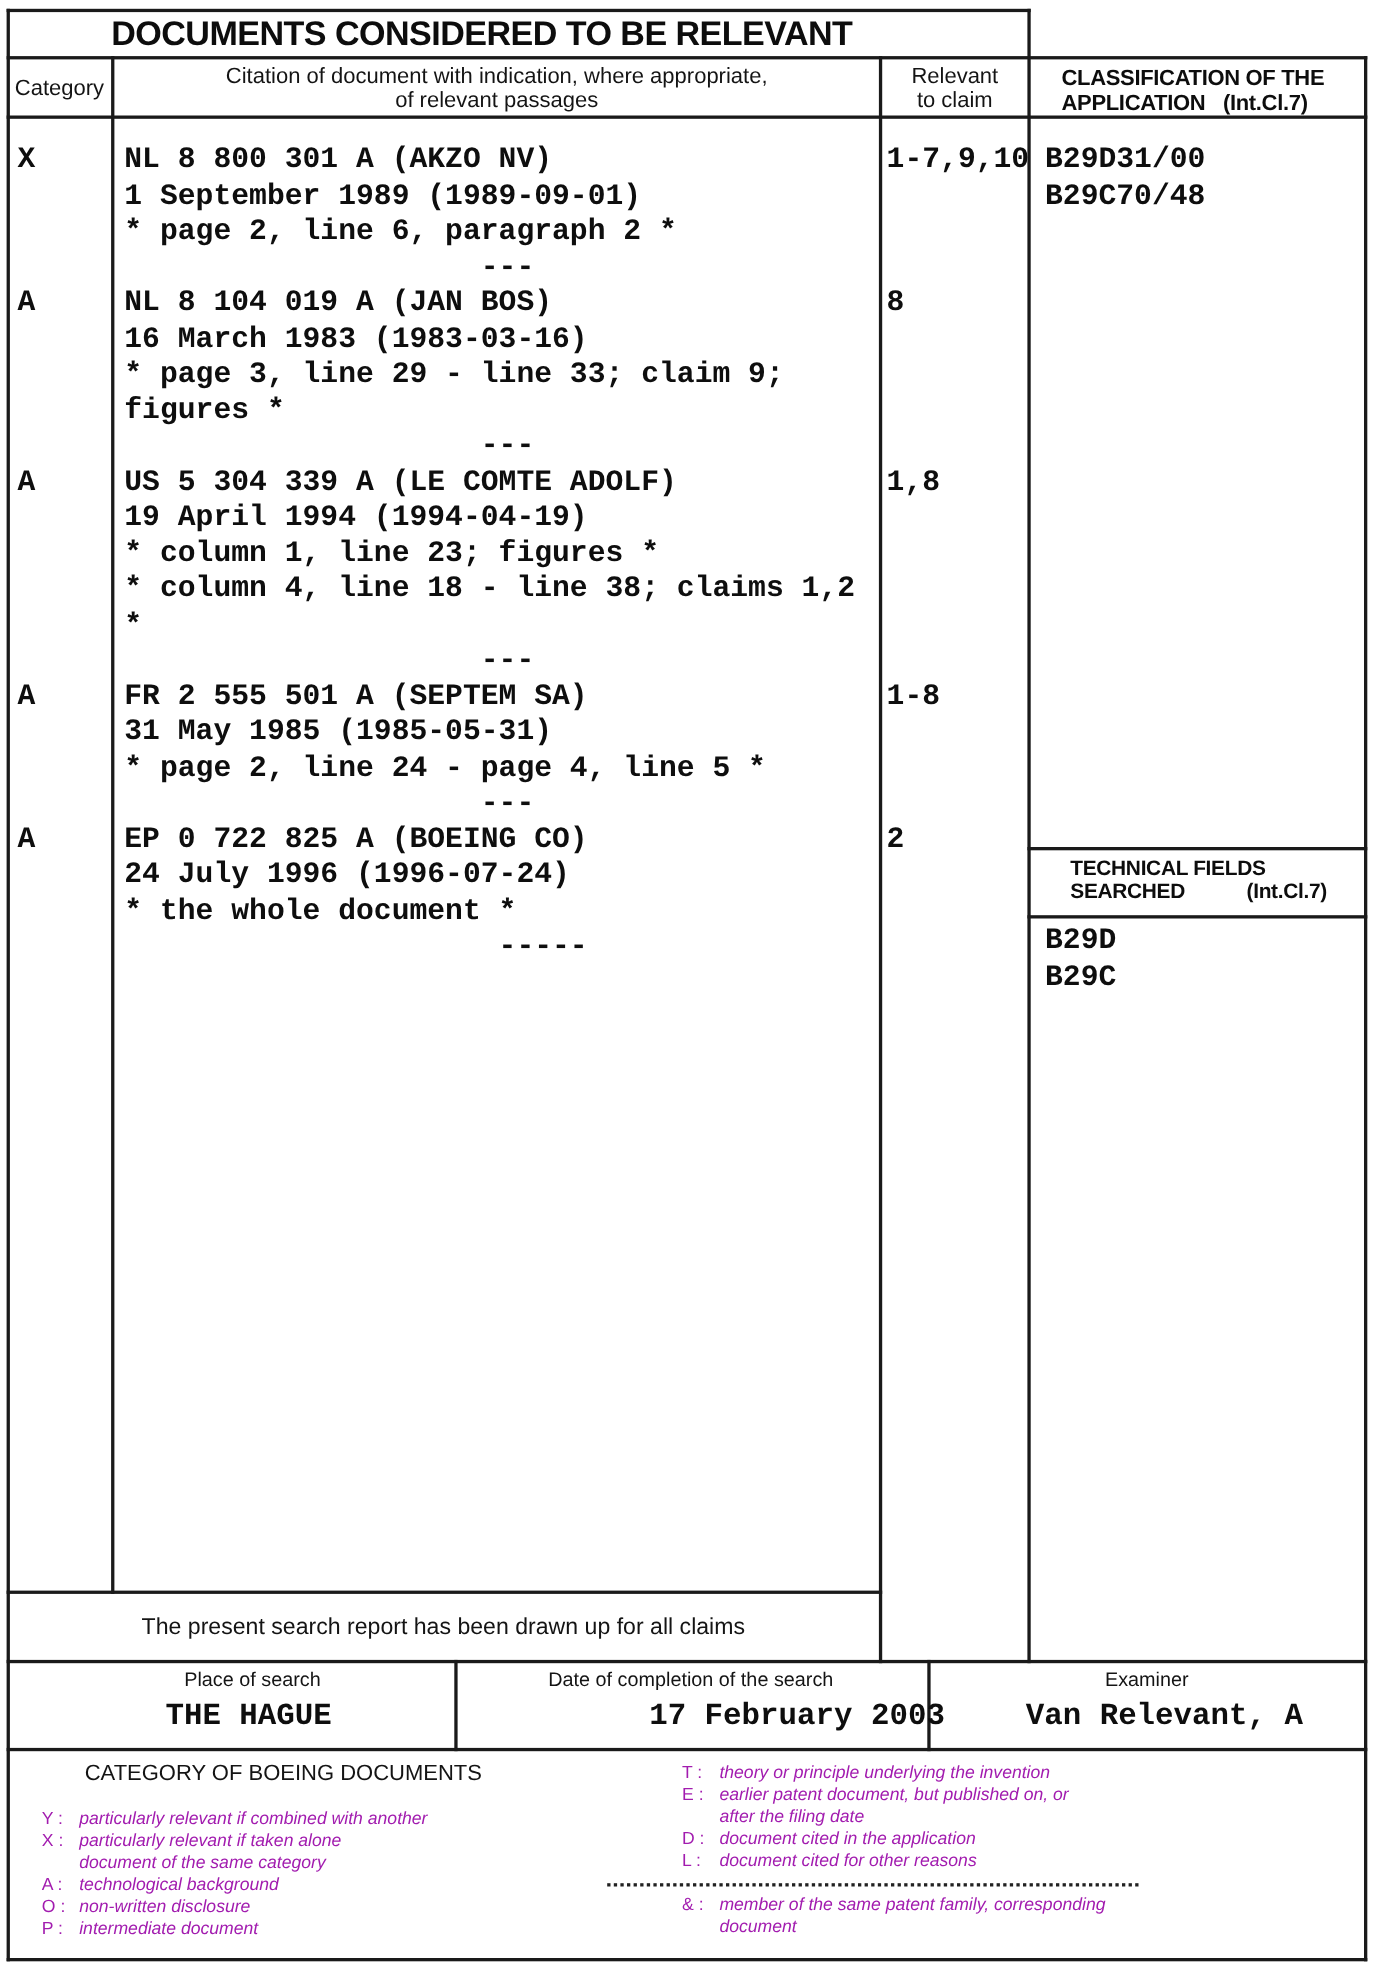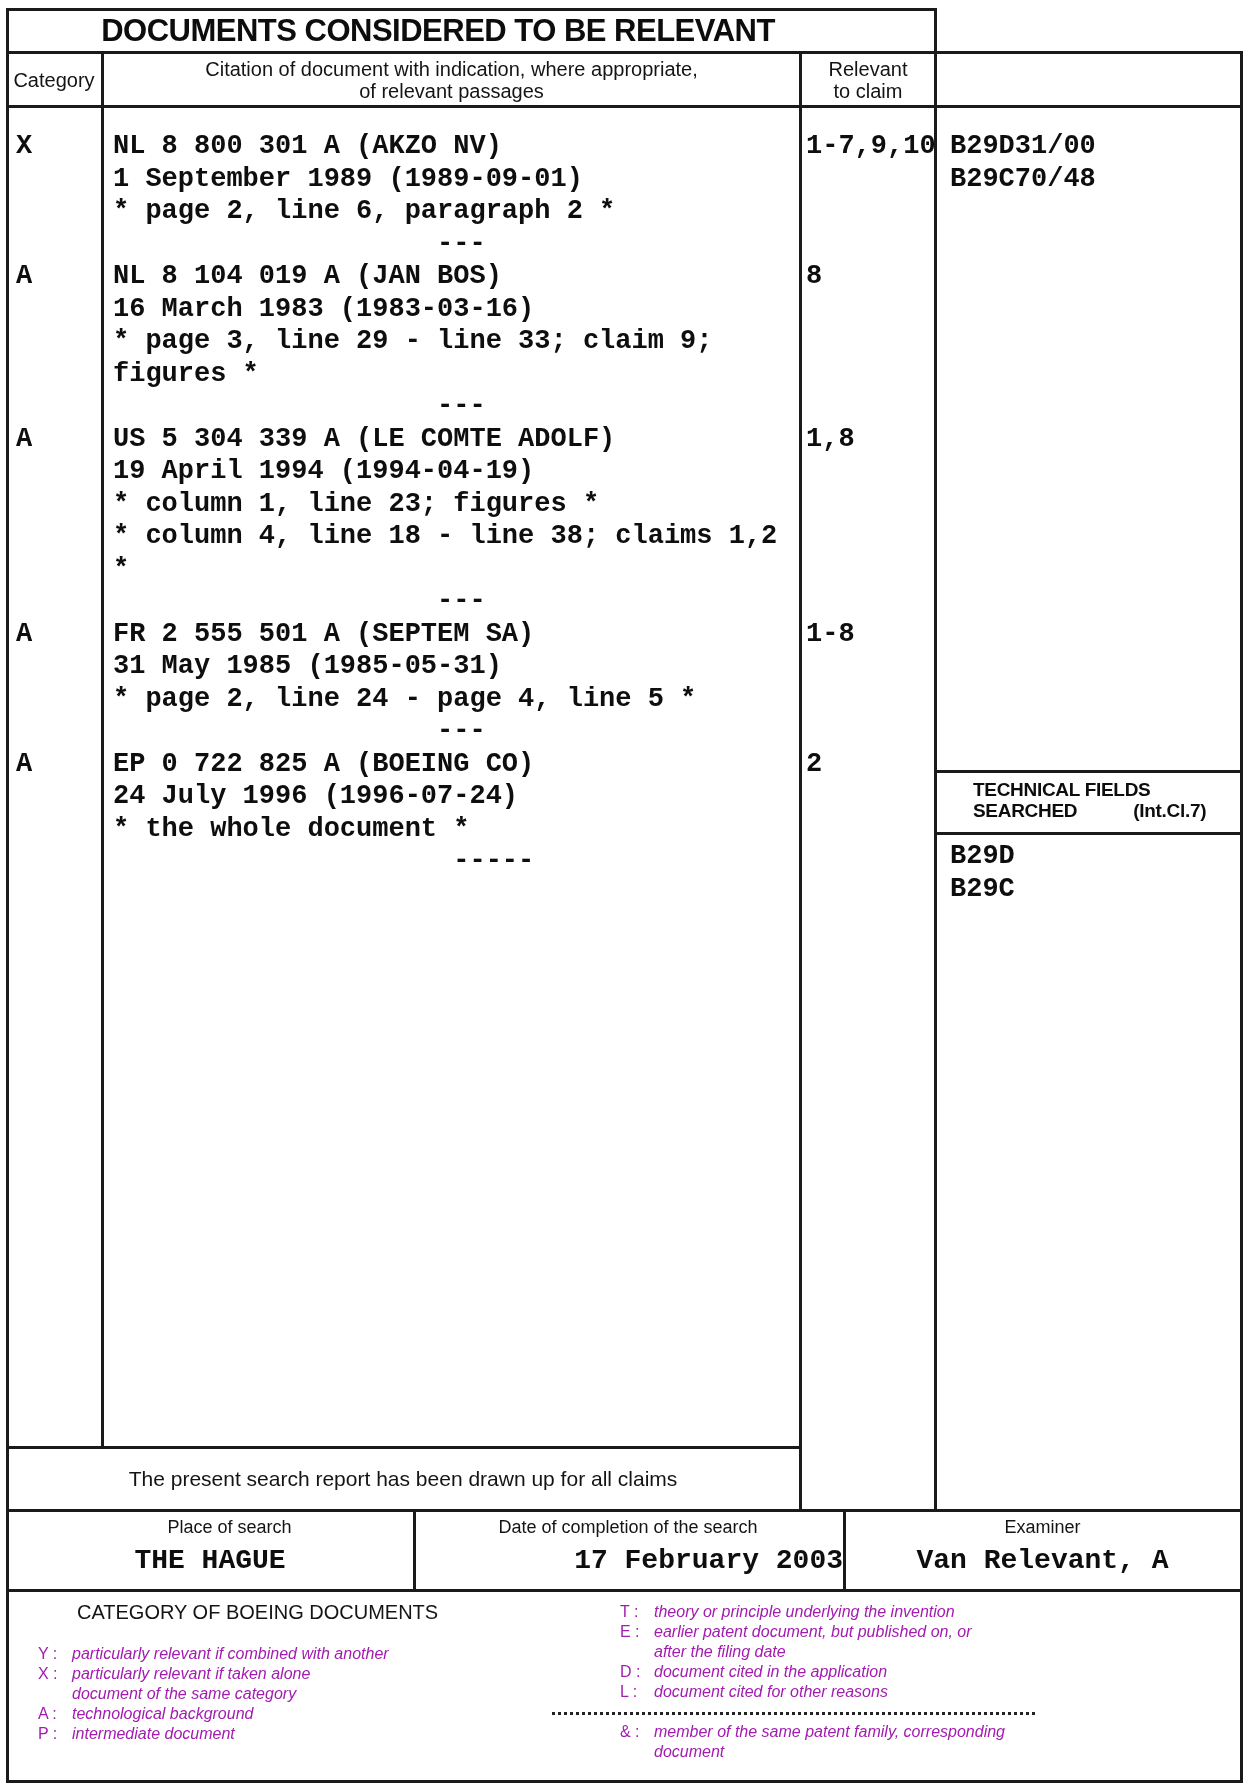--- a/index.html
+++ b/index.html
@@ -45,21 +45,21 @@
     display:flex; align-items:center; justify-content:center;
     font-size:21px; color:#141414;
   }
 
   .f-label {
     position:absolute; top:1517px; text-align:center; font-size:18px; color:#141414;
   }
   .f-value {
     position:absolute; top:1545px; text-align:center;
     font-family:"Liberation Mono","DejaVu Sans Mono",monospace;
-    font-size:28px; font-weight:bold; color:#0e0e0e;
+    font-size:28px; font-weight:bold; color:#0e0e0e;padding-left:16px;
   }
 
   .lg-title { position:absolute; left:77px; top:1601px; font-size:20px; color:#141414; }
   .lg-col { position:absolute; font-size:16px; line-height:20px; color:#a21caf; }
   .lg-row { white-space:nowrap; }
   .lg-k { display:inline-block; min-width:34px; font-style:normal; }
   .lg-t { font-style:italic; }
   .lg-row.indent { padding-left:34px; }
   .dotted-rule {
     position:absolute; left:552px; top:1712px; width:483px; height:0;
@@ -93,20 +93,24 @@
 
   <div class="hcell" style="left:7px; top:54px; width:94px; height:51px;">Category</div>
   <div class="hcell" style="left:104px; top:54px; width:695px; height:51px;">
     <span>Citation of document with indication, where appropriate,</span>
     <span>of relevant passages</span>
   </div>
   <div class="hcell" style="left:802px; top:54px; width:132px; height:51px;">
     <span>Relevant</span>
     <span>to claim</span>
   </div>
+  <div class="hcell-class">
+    <span>CLASSIFICATION OF THE</span><br>
+    <span>APPLICATION</span><span class="intcl-gap">(Int.Cl.7)</span>
+  </div>
 
   <pre class="mono" style="left:16px;  top:130px;" id="col-category">X
 
 
 
 A
 
 
 
 
@@ -189,20 +193,21 @@
   <div class="f-value" style="left:413px; width:430px;text-align:right;">17 February 2003</div>
   <div class="f-value" style="left:843px; width:399px;">Van Relevant, A</div>
 
   <div class="lg-title">CATEGORY OF BOEING DOCUMENTS</div>
 
   <div class="lg-col" style="left:38px; top:1644px; width:500px;">
     <div class="lg-row"><span class="lg-k">Y :</span><span class="lg-t">particularly relevant if combined with another</span></div>
     <div class="lg-row"><span class="lg-k">X :</span><span class="lg-t">particularly relevant if taken alone</span></div>
     <div class="lg-row indent"><span class="lg-t">document of the same category</span></div>
     <div class="lg-row"><span class="lg-k">A :</span><span class="lg-t">technological background</span></div>
+    <div class="lg-row"><span class="lg-k">O :</span><span class="lg-t">non-written disclosure</span></div>
     <div class="lg-row"><span class="lg-k">P :</span><span class="lg-t">intermediate document</span></div>
   </div>
 
   <div class="lg-col" style="left:620px; top:1602px; width:620px;">
     <div class="lg-row"><span class="lg-k">T :</span><span class="lg-t">theory or principle underlying the invention</span></div>
     <div class="lg-row"><span class="lg-k">E :</span><span class="lg-t">earlier patent document, but published on, or</span></div>
     <div class="lg-row indent"><span class="lg-t">after the filing date</span></div>
     <div class="lg-row"><span class="lg-k">D :</span><span class="lg-t">document cited in the application</span></div>
     <div class="lg-row"><span class="lg-k">L :</span><span class="lg-t">document cited for other reasons</span></div>
   </div>

